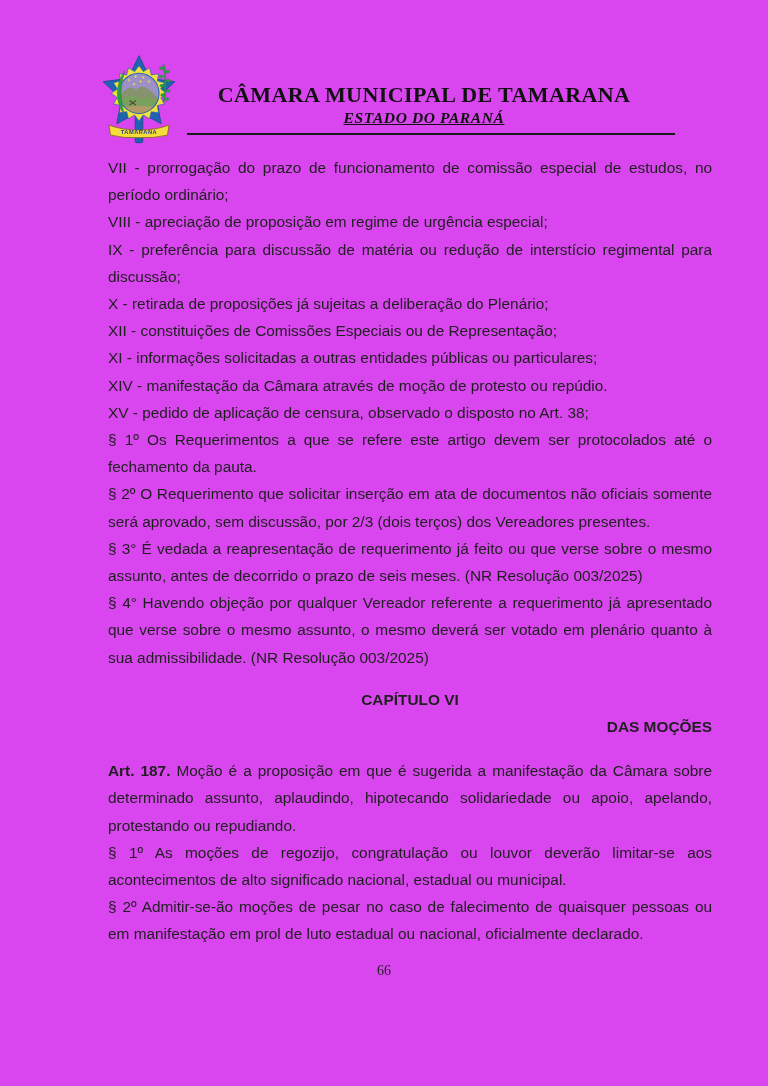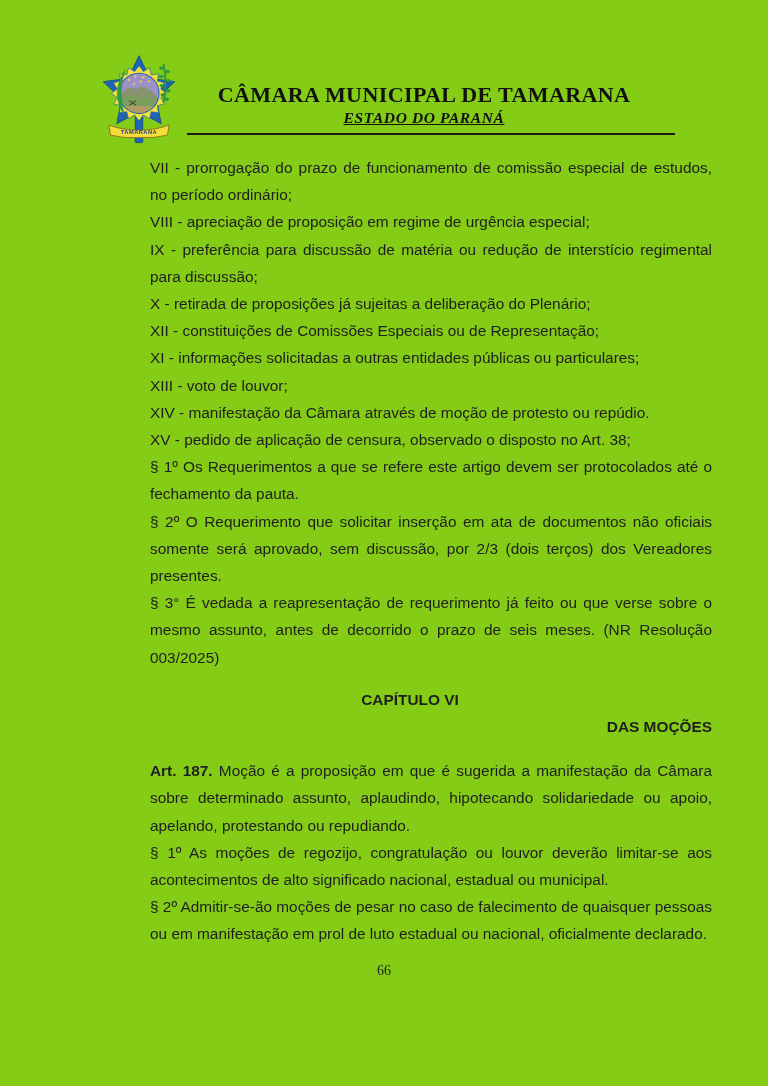--- a/index.html
+++ b/index.html
@@ -1,37 +1,37 @@
 <!DOCTYPE html>
 <html lang="pt-BR"><head>
 <meta charset="utf-8">
 <style>
   html, body { margin: 0; padding: 0; background: #ffffff; }
   .page {
     position: relative;
     width: 768px;
     height: 1086px;
-    background: #84cc16;
+    background: #d946ef;
     font-family: "Liberation Sans", sans-serif;
     color: #1f1f1f;
     overflow: hidden;
   }
   
   .logo-wrap { position: absolute; left: 97px; top: 54px; width: 84px; height: 92px; }
   .header-text {
     position: absolute; left: 185px; top: 82px; width: 478px;
     text-align: center; font-family: "Liberation Serif", serif; color: #111;
   }
   .org-title { font-size: 22px; font-weight: bold; letter-spacing: 0.4px; white-space: nowrap; }
   .org-subtitle { font-size: 15.5px; font-weight: bold; font-style: italic; letter-spacing: 0.6px; margin-top: 1px; text-decoration: underline; }
   .header-rule { position: absolute; left: 187px; top: 133px; width: 488px; height: 0; border-top: 2px solid #1a1a1a; }
   
   .doc-body { position: absolute; left: 108px; top: 154px; width: 604px; font-size: 15.4px; line-height: 27.2px; }
   .doc-body p { margin: 0; }
-  .doc-body p.body { text-align: justify; margin-left: 42px; }
+  .doc-body p.body { text-align: justify; }
   .doc-body p.heading { text-align: center; font-weight: bold; margin-top: 15px; }
   .doc-body p.heading + p.heading { margin-top: 0; text-align: right; }
   .doc-body p.heading + p.body { margin-top: 17px; }
   
   .page-footer {
     position: absolute; left: 0; top: 963px; width: 768px;
     text-align: center; font-family: "Liberation Serif", serif;
     font-size: 14px; color: #222;
   }
 </style>
@@ -100,26 +100,26 @@
   </header>
   <div class="header-rule"></div>
 
   <main class="doc-body">
       <p class="body">VII - prorrogação do prazo de funcionamento de comissão especial de estudos, no período ordinário;</p>
       <p class="body">VIII - apreciação de proposição em regime de urgência especial;</p>
       <p class="body">IX - preferência para discussão de matéria ou redução de interstício regimental para discussão;</p>
       <p class="body">X - retirada de proposições já sujeitas a deliberação do Plenário;</p>
       <p class="body">XII - constituições de Comissões Especiais ou de Representação;</p>
       <p class="body">XI - informações solicitadas a outras entidades públicas ou particulares;</p>
-      <p class="body">XIII - voto de louvor;</p>
       <p class="body">XIV - manifestação da Câmara através de moção de protesto ou repúdio.</p>
       <p class="body">XV - pedido de aplicação de censura, observado o disposto no Art. 38;</p>
       <p class="body">§ 1º Os Requerimentos a que se refere este artigo devem ser protocolados até o fechamento da pauta.</p>
       <p class="body">§ 2º O Requerimento que solicitar inserção em ata de documentos não oficiais somente será aprovado, sem discussão, por 2/3 (dois terços) dos Vereadores presentes.</p>
       <p class="body">§ 3° É vedada a reapresentação de requerimento já feito ou que verse sobre o mesmo assunto, antes de decorrido o prazo de seis meses. (NR Resolução 003/2025)</p>
+      <p class="body">§ 4° Havendo objeção por qualquer Vereador referente a requerimento já apresentado que verse sobre o mesmo assunto, o mesmo deverá ser votado em plenário quanto à sua admissibilidade. (NR Resolução 003/2025)</p>
       <p class="heading">CAPÍTULO VI</p>
       <p class="heading">DAS MOÇÕES</p>
       <p class="body"><strong>Art. 187.</strong> Moção é a proposição em que é sugerida a manifestação da Câmara sobre determinado assunto, aplaudindo, hipotecando solidariedade ou apoio, apelando, protestando ou repudiando.</p>
       <p class="body">§ 1º As moções de regozijo, congratulação ou louvor deverão limitar-se aos acontecimentos de alto significado nacional, estadual ou municipal.</p>
       <p class="body">§ 2º Admitir-se-ão moções de pesar no caso de falecimento de quaisquer pessoas ou em manifestação em prol de luto estadual ou nacional, oficialmente declarado.</p>
     </main>
 
   <footer class="page-footer">
     <span>66</span>
   </footer>

